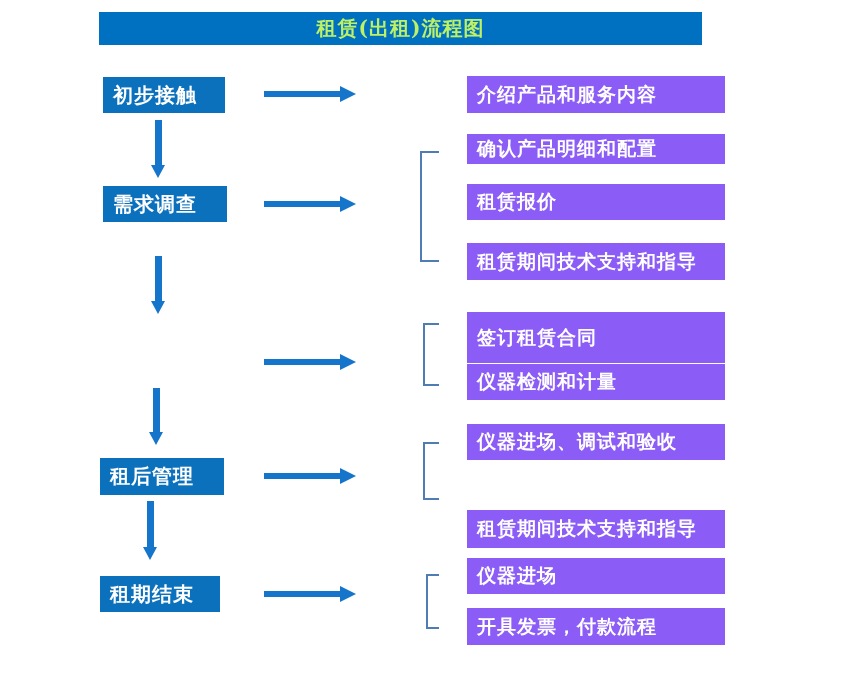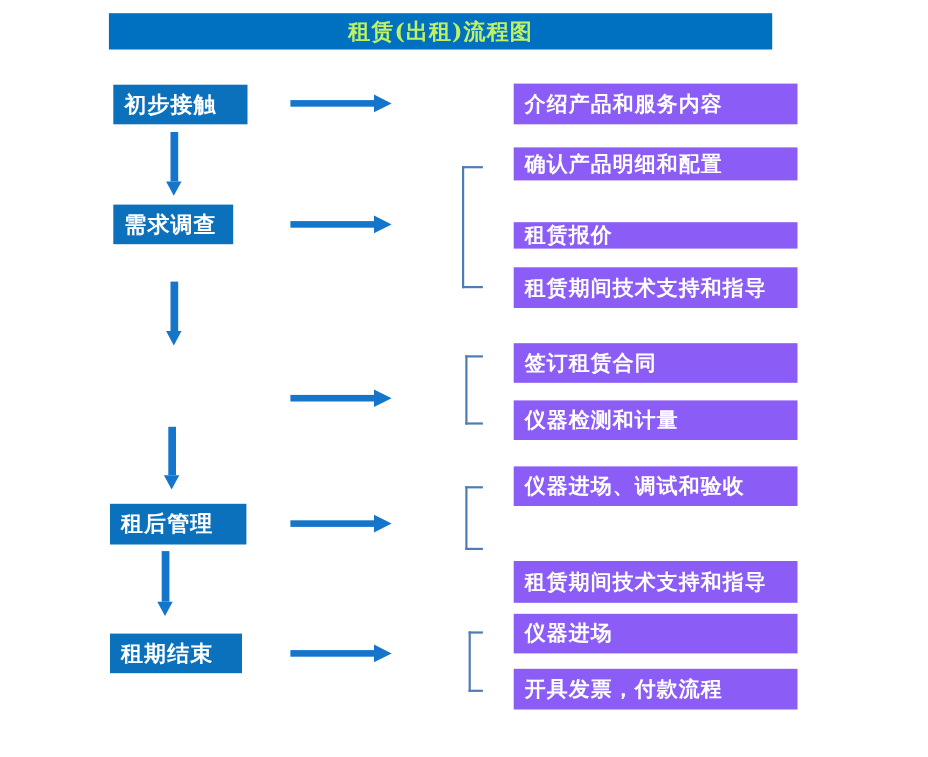--- a/index.html
+++ b/index.html
@@ -6,32 +6,32 @@
   body{width:844px;height:688px;background:#ffffff;font-family:"DejaVu Serif",serif;overflow:hidden;}
   .stage{position:absolute;left:0;top:0;width:844px;height:688px;background:#ffffff;}
 
   .titlebar{position:absolute;left:99px;top:12px;width:603px;height:33px;background:#0070c0;
             color:#bef264;font-weight:bold;font-size:20px;display:flex;align-items:center;justify-content:center;
             letter-spacing:1px;}
 
   .lbox{position:absolute;background:#0c71bd;color:#fff;font-weight:bold;font-size:20px;
         display:flex;align-items:center;padding-left:10px;box-sizing:border-box;letter-spacing:1px;}
   #l1{left:103px;top:77px;width:122px;height:36px;}
-  #l2{left:103px;top:186px;width:109px;height:36px;font-family:Liberation Serif, serif;}
+  #l2{left:103px;top:186px;width:124px;height:36px;font-family:Liberation Serif, serif;}
   #l3{left:103px;top:344px;width:110px;height:37px;}
   #l4{left:100px;top:458px;width:124px;height:37px;}
   #l5{left:100px;top:576px;width:120px;height:36px;}
 
   .rbox{position:absolute;left:443px;width:258px;background:#8b5cf6;color:#fff;font-weight:bold;
         font-size:19px;display:flex;align-items:center;padding-left:10px;box-sizing:border-box;letter-spacing:1px;margin-left:24px;}
   #r1{top:76px;height:37px;}
   #r2{top:134px;height:30px;}
-  #r3{top:202px;height:24px;}
+  #r3{top:184px;height:36px;}
   #r4{top:243px;height:37px;}
-  #r5{top:312px;height:36px;text-align:right;}
+  #r5{top:312px;height:51px;text-align:right;}
   #r6{top:364px;height:36px;}
   #r7{top:424px;height:36px;}
   #r8{top:510px;height:38px;}
   #r9{top:558px;height:36px;}
   #r10{top:608px;height:37px;}
 
   .harrow{position:absolute;left:264px;width:92px;height:16px;}
   .harrow .shaft{position:absolute;left:0;top:5px;width:76px;height:6px;background:#1475cb;}
   .harrow .head{position:absolute;left:76px;top:0;width:0;height:0;
                 border-top:8px solid transparent;border-bottom:8px solid transparent;border-left:16px solid #1475cb;}

